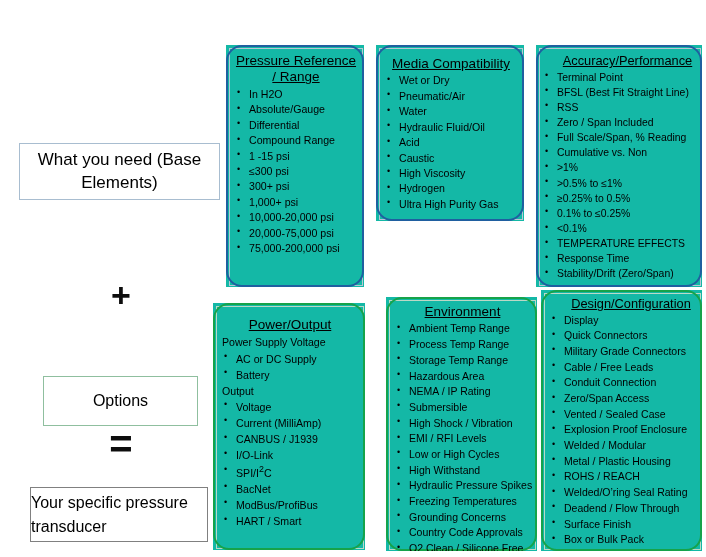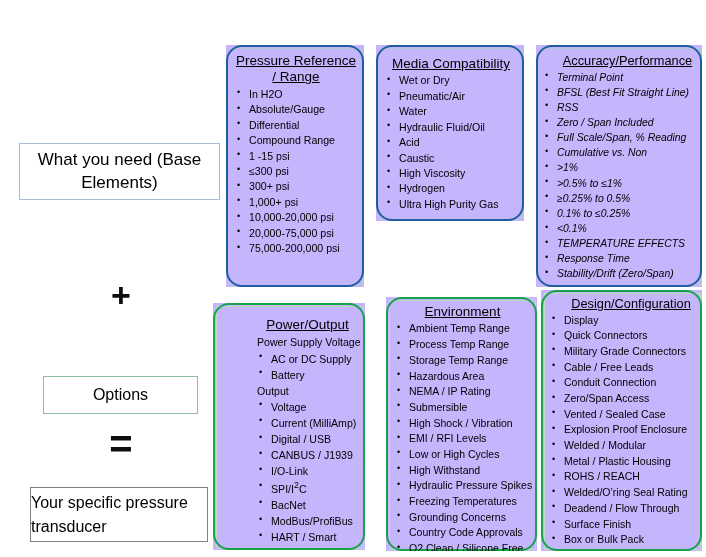--- a/index.html
+++ b/index.html
@@ -32,21 +32,21 @@
     top: 143px;
     width: 201px;
     height: 57px;
     border: 1px solid #a8bdd0;
     font-size: 17px;
   }
   #box-options {
     left: 43px;
     top: 376px;
     width: 155px;
-    height: 38px;
+    height: 50px;
     border: 1px solid #8fbf9f;
     font-size: 16px;
   }
   #box-result {
     left: 30px;
     top: 487px;
     width: 178px;
     height: 55px;
     border: 1px solid #808080;
     font-size: 16px;
@@ -73,21 +73,21 @@
     left: 78px;
     top: 424px;
     width: 86px;
     font-size: 40px;
   }
 
   
   .card {
     position: absolute;
     box-sizing: border-box;
-    background: #c4b5fd;
+    background: #14b8a6;
     overflow: hidden;
   }
   .card .frame {
     position: absolute;
     left: 0; top: 0; right: 0; bottom: 0;
     box-sizing: border-box;
     border-style: solid;
     border-width: 2.4px;
     border-radius: 16px;
     pointer-events: none;
@@ -143,26 +143,26 @@
   
   #card-pressure     { left: 226px; top: 45px;  width: 138px; height: 242px; }
   #card-media        { left: 376px; top: 45px;  width: 148px; height: 176px; }
   #card-accuracy     { left: 536px; top: 45px;  width: 166px; height: 242px; }
   
   #card-power        { left: 213px; top: 303px; width: 152px; height: 247px; }
   #card-environment  { left: 379px; top: 297px; width: 151px; height: 254px; margin-left: 7px; }
   #card-design       { left: 541px; top: 290px; width: 161px; height: 261px; }
 
   #card-accuracy .card-inner { padding-left: 5px; }
-  #card-accuracy ul.items li { font-size: 10.4px; font-style: italic; }
+  #card-accuracy ul.items li { font-size: 10.4px; }
   #card-environment ul.items li { font-size: 10.5px; line-height: 1.495; }
   #card-design ul.items li { font-size: 10.5px; line-height: 1.495; }
   #card-design .card-inner { padding-top: 6px; }
   #card-power ul.items li { line-height: 1.52; }
-  #card-power .card-inner { padding-top: 14px; margin-left: 35px; }
+  #card-power .card-inner { padding-top: 14px; }
   #card-media .card-inner { padding-top: 11px; }
   #card-environment .card-inner { padding-top: 7px; }
 </style>
 </head>
 <body>
 
 <div class="left-box" id="box-need">
   <span>What you need
 (Base Elements)</span>
 </div>
@@ -250,21 +250,20 @@
   <div class="frame"></div>
   <div class="card-inner">
     <div class="card-title">Power/Output</div>
     <ul class="items">
         <li class="plain">Power Supply Voltage</li>
         <li class="bulleted">AC or DC Supply</li>
         <li class="bulleted">Battery</li>
         <li class="plain">Output</li>
         <li class="bulleted">Voltage</li>
         <li class="bulleted">Current (MilliAmp)</li>
-        <li class="bulleted">Digital / USB</li>
         <li class="bulleted">CANBUS / J1939</li>
         <li class="bulleted">I/O-Link</li>
         <li class="bulleted">SPI/I<sup>2</sup>C</li>
         <li class="bulleted">BacNet</li>
         <li class="bulleted">ModBus/ProfiBus</li>
         <li class="bulleted">HART / Smart</li>
       </ul>
   </div>
 </div>
 

